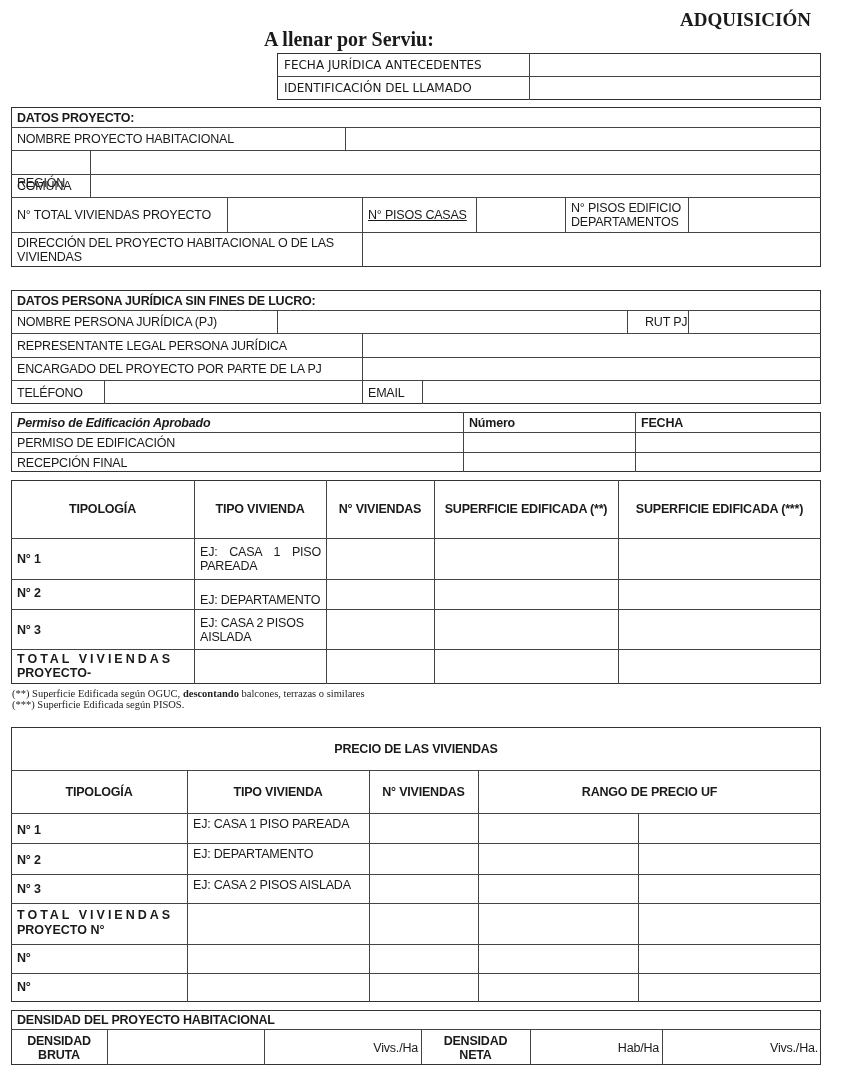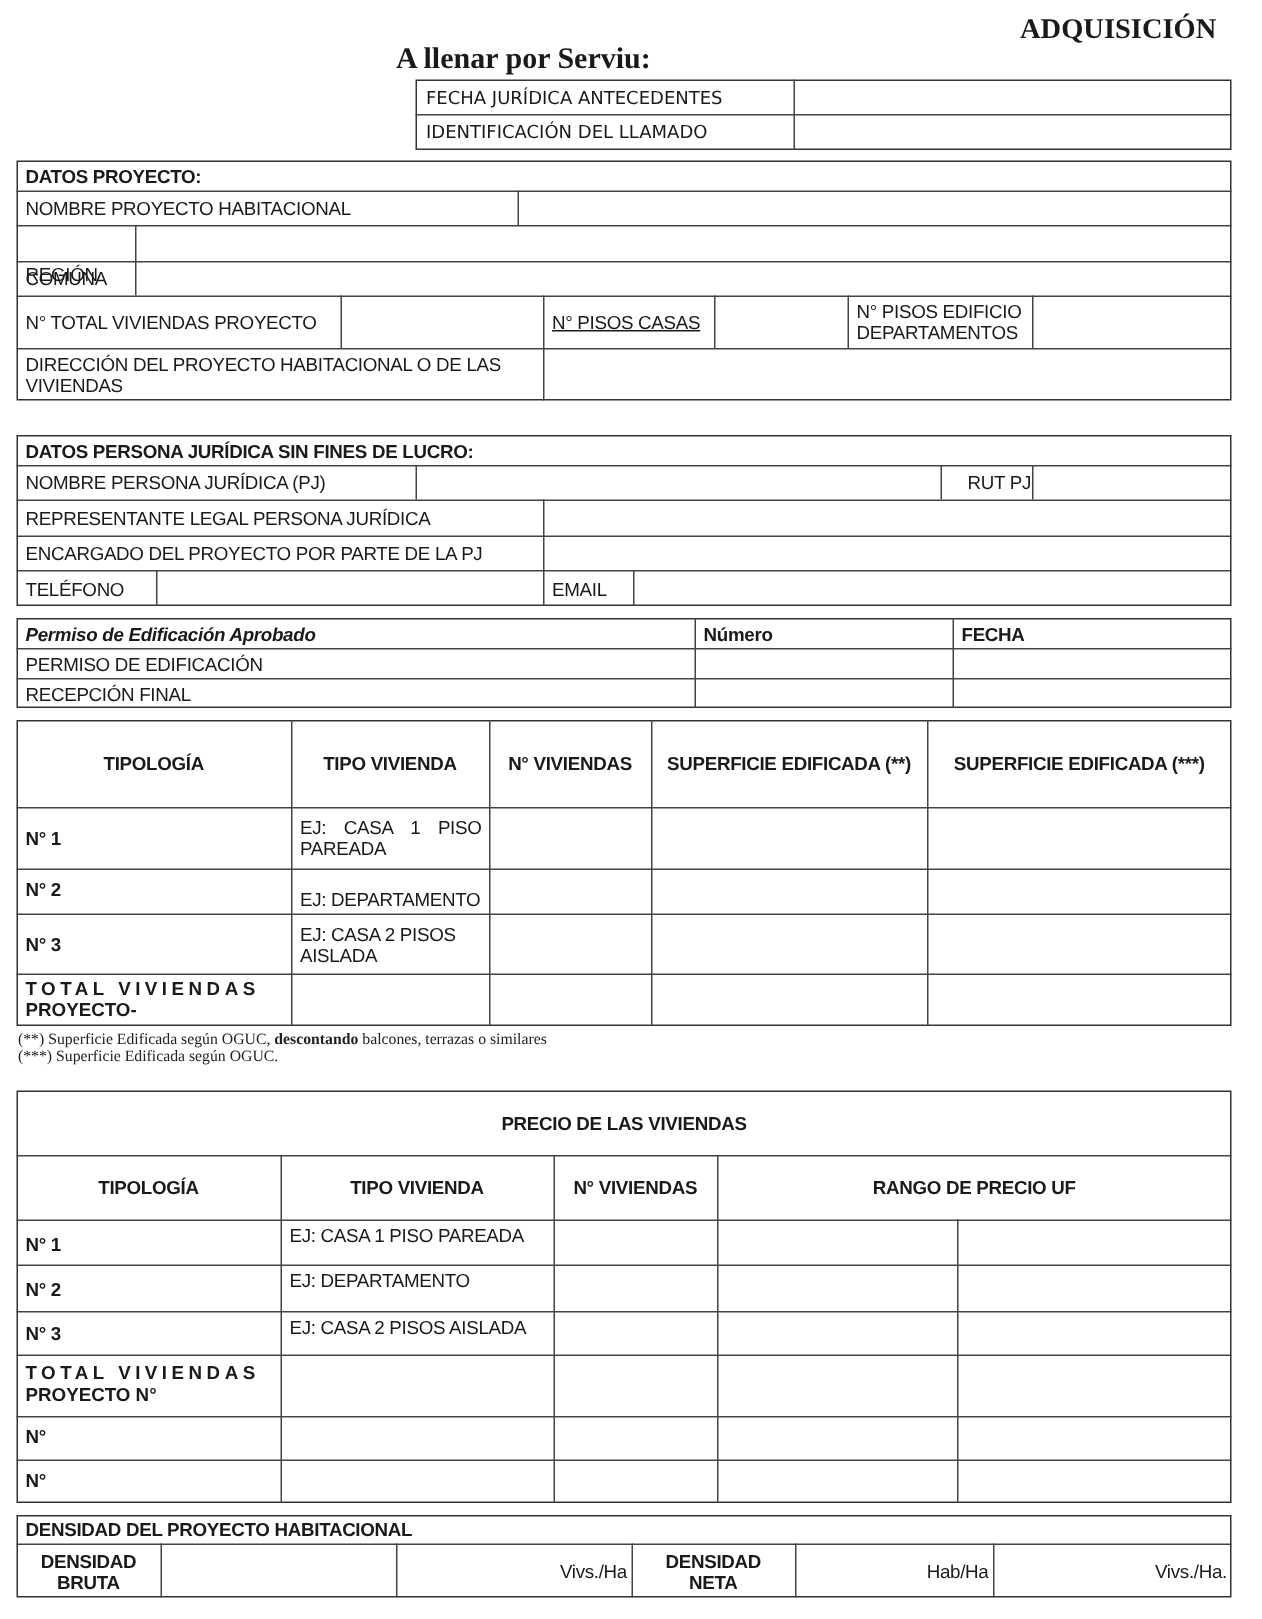--- a/index.html
+++ b/index.html
@@ -128,21 +128,21 @@
 <div class="abs b" style="left:17px;top:652px;font-size:12.5px;line-height:14px;">
   <div class="spaced">TOTAL VIVIENDAS</div>
   <div>PROYECTO-</div>
 </div>
 
 <div class="note" style="left:12px;top:689px;">
   <span>(**) Superficie Edificada según OGUC,</span>
   <b>descontando</b>
   <span>balcones, terrazas o similares</span>
 </div>
-<div class="note" style="left:12px;top:700px;">(***) Superficie Edificada según OGUC.</div>
+<div class="note" style="left:12px;top:700px;">(***) Superficie Edificada según PISOS.</div>
 
 <div class="box" style="left:11px;top:727px;width:810px;height:275px;"></div>
 <div class="hl" style="left:11px;top:770px;width:810px;"></div>
 <div class="hl" style="left:11px;top:813px;width:810px;"></div>
 <div class="hl" style="left:11px;top:843px;width:810px;"></div>
 <div class="hl" style="left:11px;top:874px;width:810px;"></div>
 <div class="hl" style="left:11px;top:903px;width:810px;"></div>
 <div class="hl" style="left:11px;top:944px;width:810px;"></div>
 <div class="hl" style="left:11px;top:973px;width:810px;"></div>
 <div class="vl" style="left:187px;top:770px;height:232px;"></div>

